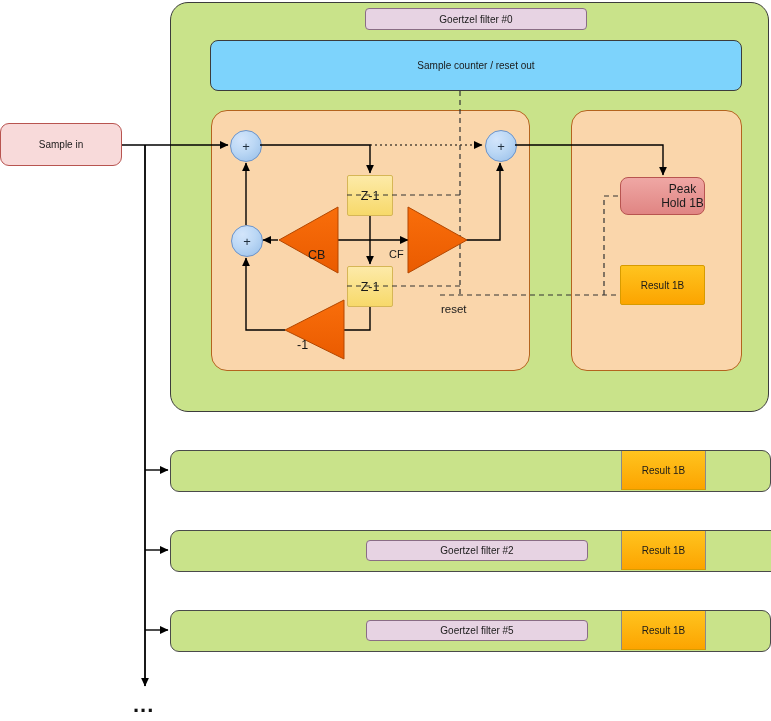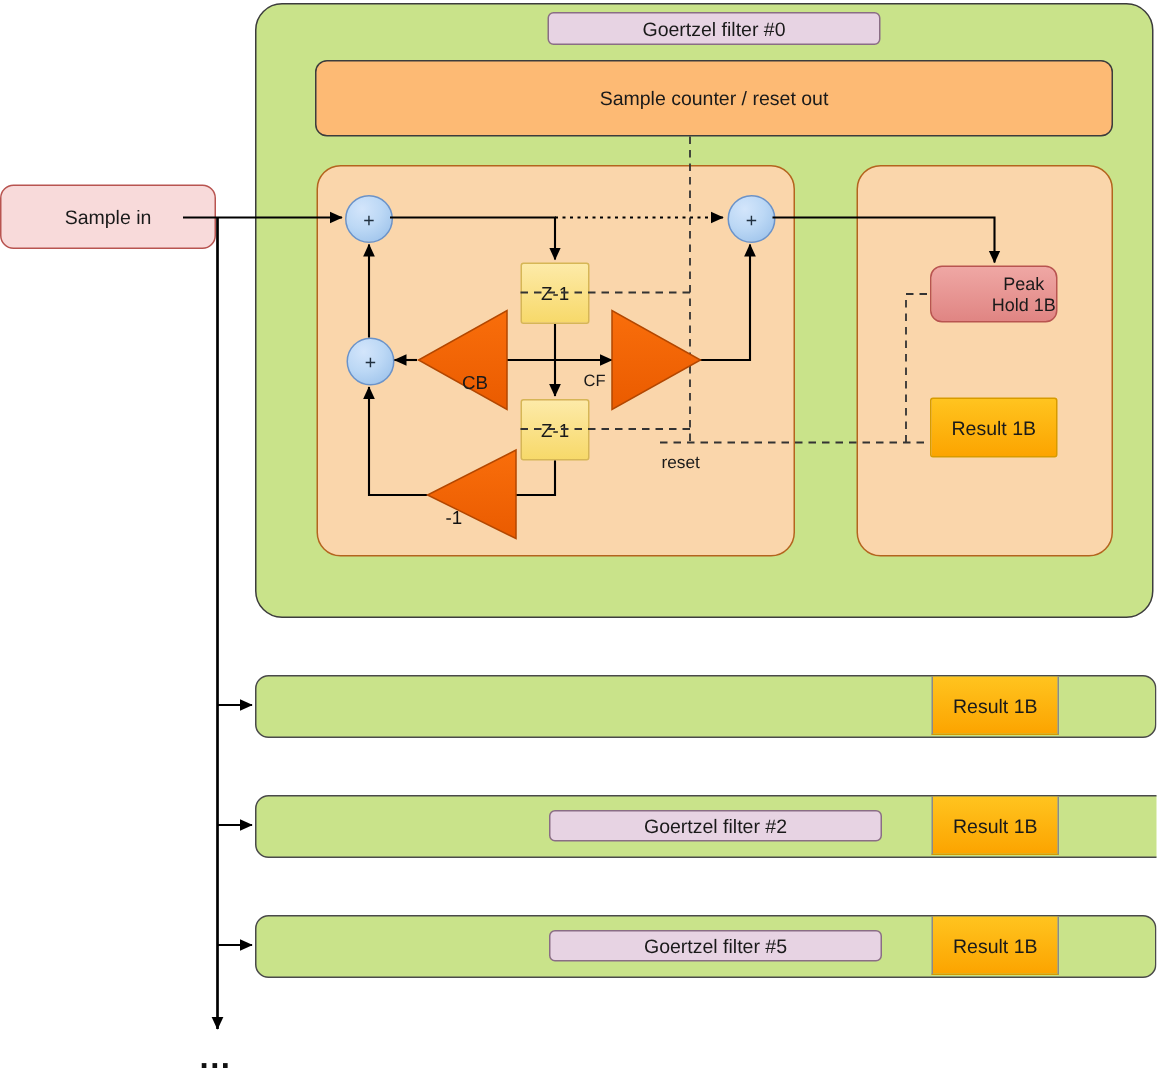--- a/index.html
+++ b/index.html
@@ -2,29 +2,29 @@
 <html><head>
 <meta charset="utf-8">
 <style>
   html,body{margin:0;padding:0;background:#ffffff;}
   body{width:771px;height:721px;position:relative;overflow:hidden;
        font-family:"Liberation Sans","DejaVu Sans",sans-serif;}
   #stage{position:absolute;left:0;top:0;width:771px;height:721px;}
   svg#wires{position:absolute;left:0;top:0;width:771px;height:721px;pointer-events:none;}
 
   .box{position:absolute;box-sizing:border-box;display:flex;align-items:center;
-       justify-content:center;text-align:center;color:#1a1a1a;font-size:13px;}
+       justify-content:center;text-align:center;color:#1a1a1a;font-size:10px;}
 
   
   .green-outer{background:#c9e38a;border:1.2px solid #3c3c3c;border-radius:18px;}
   
   .green-row{background:#c9e38a;border:1.2px solid #4a4a4a;border-radius:9px;overflow:hidden;}
 
   .orange-panel{background:#fad6ab;border:1.2px solid #b4641e;border-radius:16px;}
-  .salmon-panel{background:#fdba74;border:1.2px solid #3c3c3c;border-radius:8px;}
+  .salmon-panel{background:#7dd3fc;border:1.2px solid #3c3c3c;border-radius:8px;}
 
   .lilac{background:#e7d3e3;border:1.2px solid #8a6d85;border-radius:4px;}
   .pink{background:#f8dada;border:1.4px solid #b85450;border-radius:9px;}
   .peak{background:linear-gradient(180deg,#efa7a4 0%,#e08583 100%);
         border:1.4px solid #b85450;border-radius:8px;}
   .result{background:linear-gradient(180deg,#ffc41f 0%,#fca400 100%);
           border:1px solid #d79b00;}
   .zbox{background:linear-gradient(180deg,#fdeaa8 0%,#f7d96a 100%);
         border:1.2px solid #d6b656;border-radius:2px;font-size:12.5px;}
 
@@ -66,21 +66,21 @@
   <div class="adder" style="left:485px;top:130px;">
       <span>+</span>
     </div>
 
   <div class="label-free" style="left:441px;top:288px;">reset</div>
 
   <div class="box peak" style="left:620px;top:177px;width:85px;height:38px;font-size:12px;padding-left:40px;">Peak Hold 1B</div>
 
   <div class="box result" style="left:620px;top:265px;width:85px;height:40px;border-radius:2px;">Result  1B</div>
 
-  <div class="box pink" style="left:0px;top:123px;width:144px;height:43px;">Sample in</div>
+  <div class="box pink" style="left:0px;top:123px;width:122px;height:43px;">Sample in</div>
 
   <div class="green-row" style="position:absolute;left:170px;top:450px;width:599px;height:40px;">
     <div class="box result" style="left:450px;top:-1px;width:85px;height:40px;border-left:1px solid #8a8a8a;border-right:1px solid #8a8a8a;">Result  1B</div>
   </div>
 
   <div class="green-row" style="position:absolute;left:170px;top:530px;width:599px;height:40px;padding-left:16px;">
     <div class="box lilac" style="left:195px;top:9px;width:222px;height:21px;">Goertzel filter #2</div>
     <div class="box result" style="left:450px;top:-1px;width:85px;height:40px;border-left:1px solid #8a8a8a;border-right:1px solid #8a8a8a;">Result  1B</div>
   </div>
 

